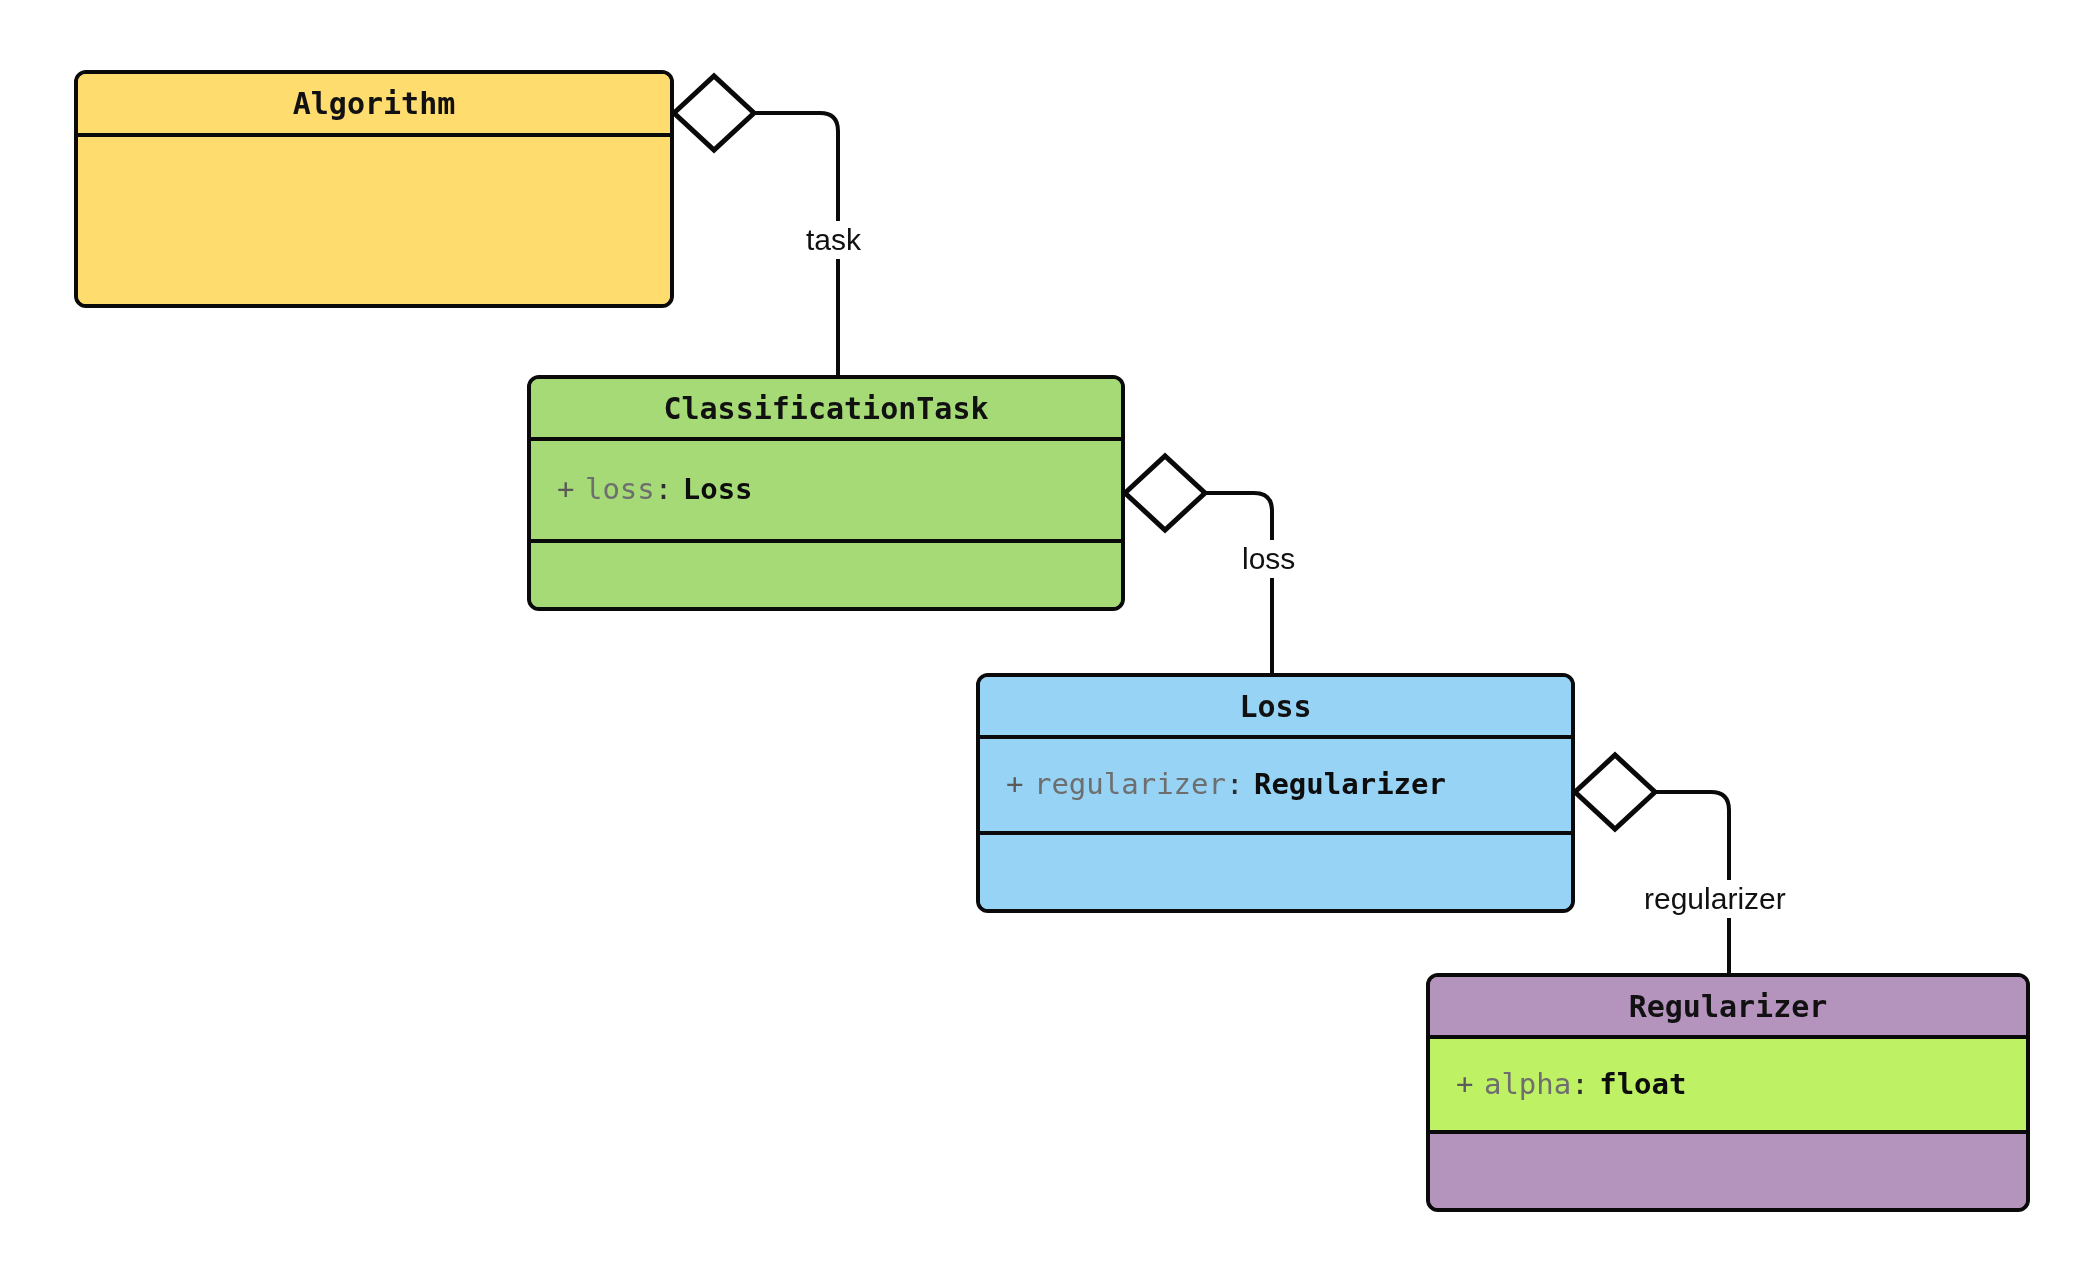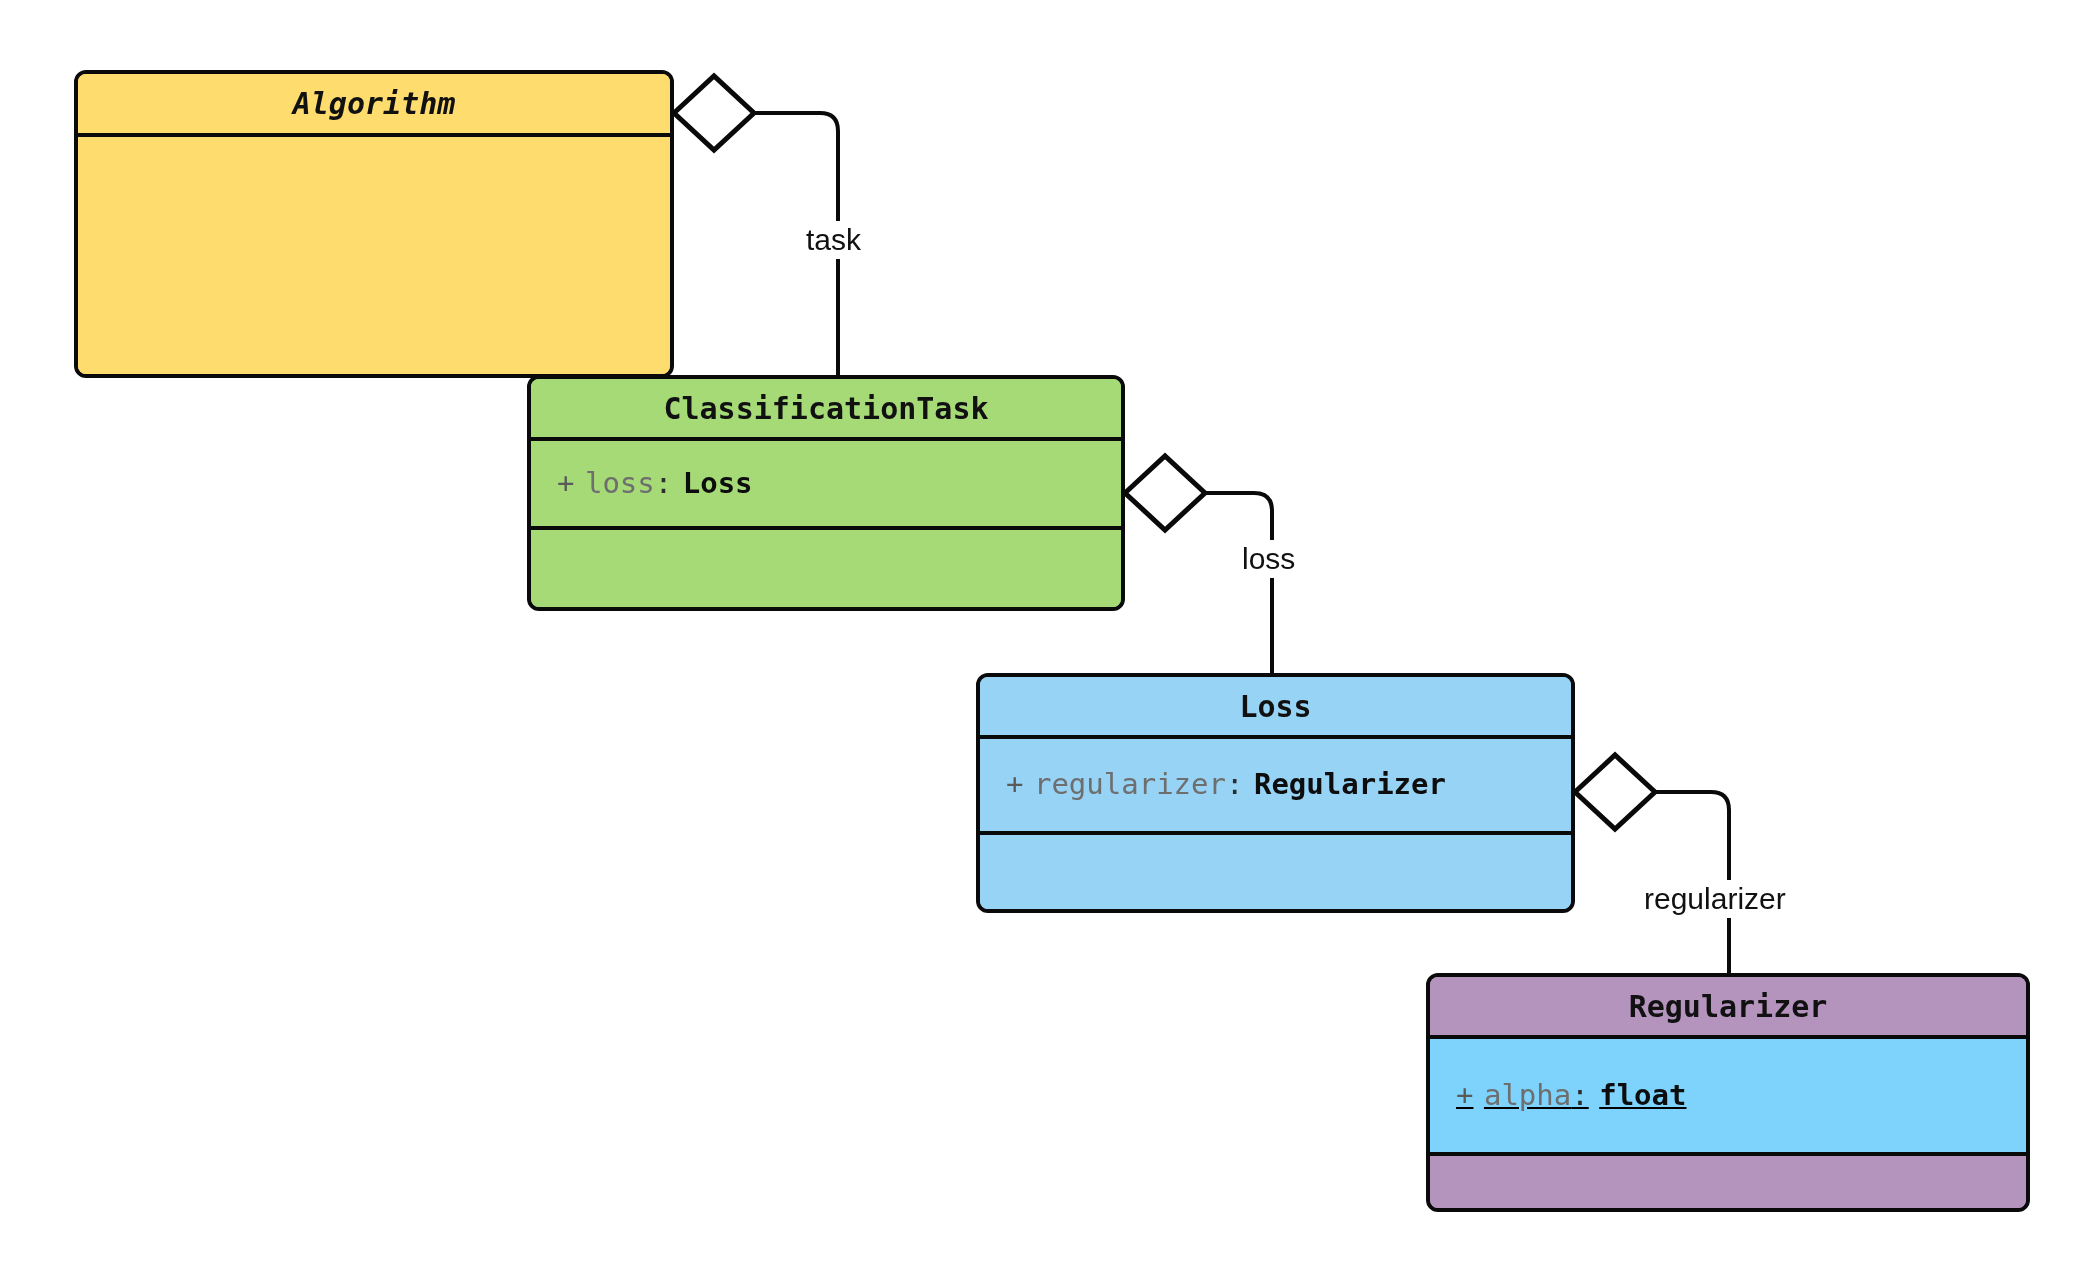--- a/index.html
+++ b/index.html
@@ -115,48 +115,48 @@
     <g>
       <path d="M 1615 792 L 1711 792 Q 1729 792 1729 810 L 1729 973" fill="none" stroke="#0a0a0a" stroke-width="4" stroke-linecap="butt"></path>
       <polygon points="1575,792 1615,755 1655,792 1615,829" fill="#ffffff" stroke="#0a0a0a" stroke-width="5" stroke-linejoin="miter"></polygon>
     </g>
   </svg>
 
   <div class="edge-label" style="left:800px; top:221px;">task</div>
   <div class="edge-label" style="left:1236px; top:540px;">loss</div>
   <div class="edge-label" style="left:1638px; top:880px;">regularizer</div>
 
-  <div class="uml-class" id="box-algorithm" style="left:74px; top:70px; width:600px; height:308px; background:#ffdc6e;font-style:italic;">
+  <div class="uml-class" id="box-algorithm" style="left:74px; top:70px; width:600px; height:238px; background:#ffdc6e;">
     <div class="uml-title" style="height:63px; background:#ffdc6e;">Algorithm</div>
     <div class="uml-methods" style="background:#ffdc6e;"></div>
   </div>
 
   <div class="uml-class" id="box-classification-task" style="left:527px; top:375px; width:598px; height:236px; background:#a5da77;">
     <div class="uml-title" style="height:62px; background:#a5da77;">ClassificationTask</div>
-    <div class="uml-attrs" style="height:89px; background:#a5da77;">
+    <div class="uml-attrs" style="height:102px; background:#a5da77;">
       <div class="uml-attr-line">
         <span class="attr-vis">+</span><span class="attr-name" style="margin-left:0.6ch;">loss</span><span class="attr-colon">:</span><span class="attr-type" style="margin-left:0.6ch;">Loss</span>
       </div>
     </div>
     <div class="uml-methods" style="background:#a5da77;"></div>
   </div>
 
   <div class="uml-class" id="box-loss" style="left:976px; top:673px; width:599px; height:240px; background:#97d3f5;">
     <div class="uml-title" style="height:62px; background:#97d3f5;">Loss</div>
     <div class="uml-attrs" style="height:96px; background:#97d3f5;">
       <div class="uml-attr-line">
         <span class="attr-vis">+</span><span class="attr-name" style="margin-left:0.6ch;">regularizer</span><span class="attr-colon">:</span><span class="attr-type" style="margin-left:0.6ch;">Regularizer</span>
       </div>
     </div>
     <div class="uml-methods" style="background:#97d3f5;"></div>
   </div>
 
   <div class="uml-class" id="box-regularizer" style="left:1426px; top:973px; width:604px; height:239px; background:#b493bd;">
     <div class="uml-title" style="height:62px; background:#b493bd;">Regularizer</div>
-    <div class="uml-attrs" style="height:117px; background:#7dd3fc;text-decoration:underline;">
+    <div class="uml-attrs" style="height:95px; background:#bef264;">
       <div class="uml-attr-line">
         <span class="attr-vis">+</span><span class="attr-name" style="margin-left:0.6ch;">alpha</span><span class="attr-colon">:</span><span class="attr-type" style="margin-left:0.6ch;">float</span>
       </div>
     </div>
     <div class="uml-methods" style="background:#b493bd;"></div>
   </div>
 
 </div>
 
 </body></html>

